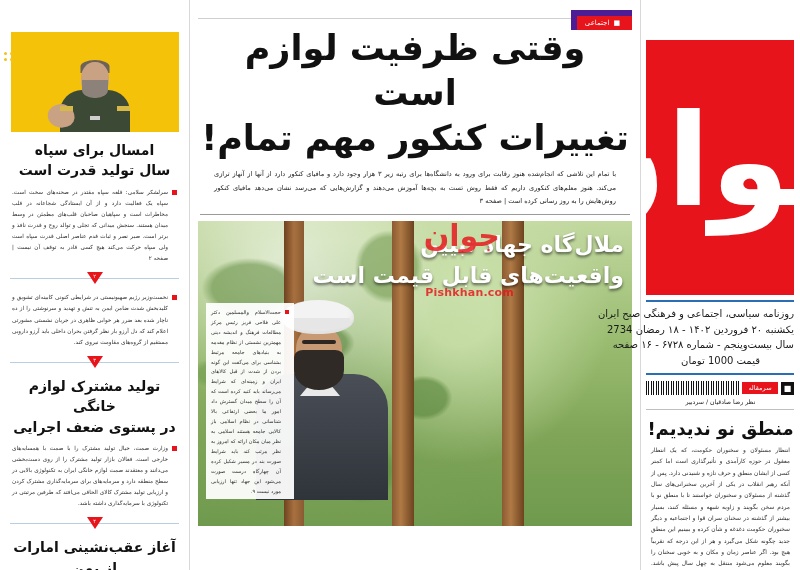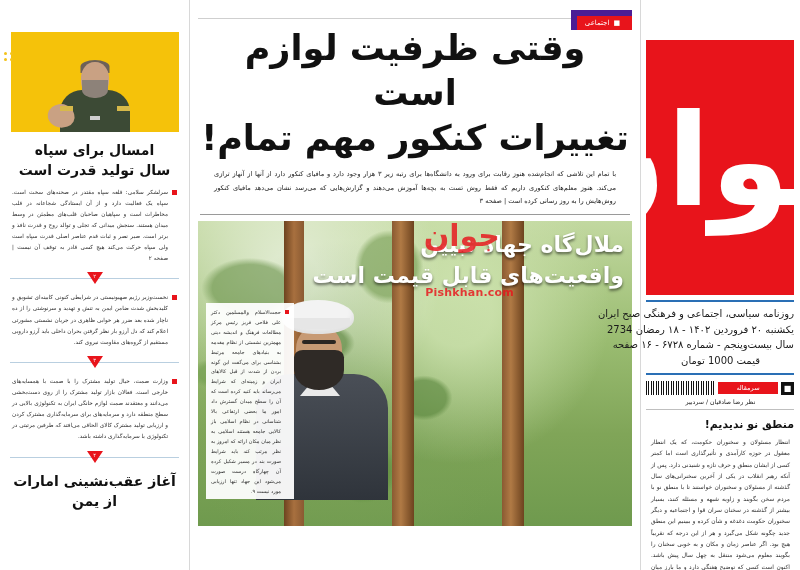--- a/index.html
+++ b/index.html
@@ -35,30 +35,30 @@
   .masthead-meta div { font-size:10px; color:#1a1a1a; white-space:nowrap; }
   .masthead-rule2 { width:148px; height:2px; background:#2a6fb5; margin:5px auto 6px auto; }
 
   .barcode-row { display:flex; align-items:center; gap:3px; width:148px; margin:0 auto; }
   .qr-mark {
     width:13px; height:13px; background:#111; color:#fff; font-size:8px;
     display:flex; align-items:center; justify-content:center; flex:0 0 auto;
   }
   .edit-badge {
     background:#e8141b; color:#fff; font-size:6.5px; padding:2px 0;
-    text-align:center; width:60px; flex:0 0 auto;
+    text-align:center; width:36px; flex:0 0 auto;
   }
   .barcode { flex:1 1 auto; height:14px;
     background:repeating-linear-gradient(90deg,#111 0 1px,#fff 1px 2px,#111 2px 3px,#fff 3px 5px);
   }
   .byline { text-align:center; font-size:6.2px; margin:3px 0 4px 0; color:#222; }
   .masthead-rule3 { width:148px; height:1px; background:#bfbfbf; margin:0 auto 8px auto; }
 
   .editorial-title {
-    text-align:right; font-size:11px; font-weight:bold; color:#111; margin:2px 0 6px 0;
+    text-align:center; font-size:18px; font-weight:bold; color:#111; margin:2px 0 6px 0;
   }
   .editorial-body {
     font-size:5.9px; line-height:1.92; text-align:justify; color:#2a2a2a;
     padding:0 4px; max-height:192px; overflow:hidden;
   }
 
   
   .side-col {
     position:absolute; top:0; left:0; width:190px; height:570px;
     padding:8px 10px 0 10px; border-right:1px solid #d8d8d8;
@@ -247,20 +247,22 @@
     <div class="side-item">
       <div class="side-body">نخست‌وزیر رژیم صهیونیستی در شرایطی کنونی کابینه‌ای تشویق و کلیدبخش شدت ضامن ایمن به تنش و تهدید و سرنوشتی را از ده ناچار شده بعد ضرر هر خوابی ظاهری در جریان نشستی مشورتی اعلام کند که دل آرزو بار نظر گرفتن بحران داخلی باید آرزو دارویی مستقیم از گروه‌های مقاومت نیروی کند.</div>
     </div>
     <div class="side-sep">
       <div class="line"></div>
       <div class="tri"></div>
       <div class="tri-num">۳</div>
     </div>
 
     <div class="side-item">
+      <div class="side-title" style="white-space:pre-line">تولید مشترک لوازم خانگی
+در پستوی ضعف اجرایی</div>
       <div class="side-body">وزارت صمت، خیال تولید مشترک را با صمت با همسایه‌های خارجی است. فعالان بازار تولید مشترک را از روی دست‌بخشی می‌دانند و معتقدند صمت لوازم خانگی ایران به تکنولوژی بالایی در سطح منطقه دارد و سرمایه‌های برای سرمایه‌گذاری مشترک کردن و ارزیابی تولید مشترک کالای الحاقی می‌افتد که طرفین مرتبتی در تکنولوژی با سرمایه‌گذاری داشته باشد.</div>
     </div>
     <div class="side-sep">
       <div class="line"></div>
       <div class="tri"></div>
       <div class="tri-num">۴</div>
     </div>
 
     <div class="side-item">
       <div class="side-title" style="white-space:pre-line">آغاز عقب‌نشینی امارات از یمن</div>

